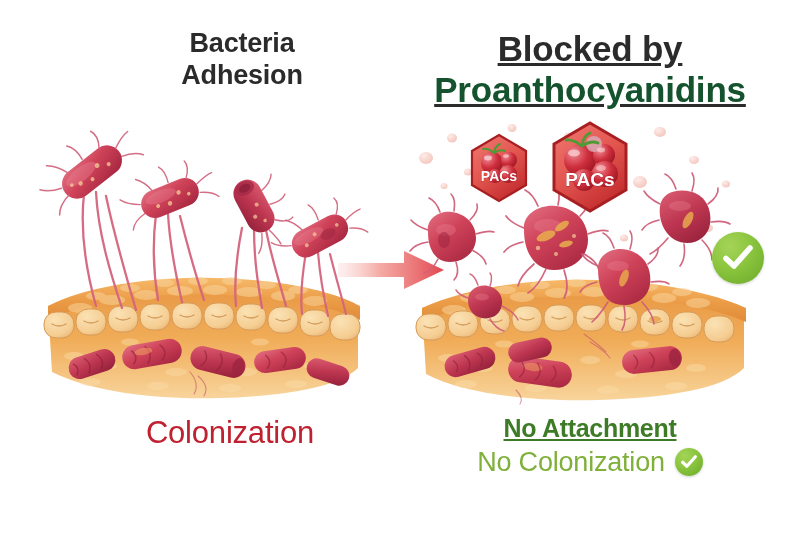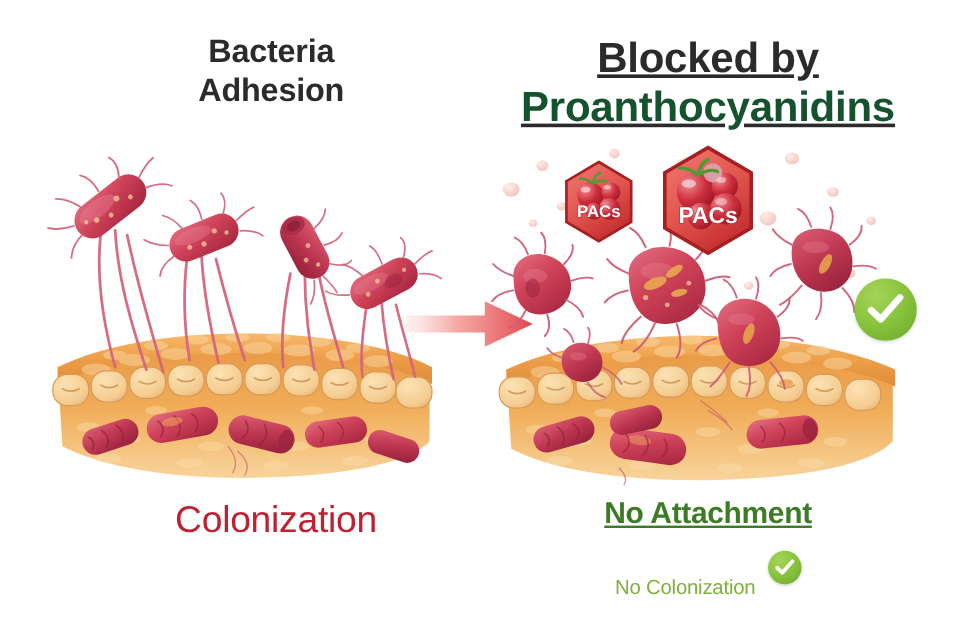--- a/index.html
+++ b/index.html
@@ -20,21 +20,21 @@
 
   
   .panel-title {
     position: absolute;
     text-align: center;
     line-height: 1.18;
     font-weight: bold;
     letter-spacing: -0.2px;
   }
   #title-left {
-    left: 56px; top: 28px; width: 340px;
+    left: 72px; top: 28px; width: 340px;
     font-size: 27px;
     color: #2b2b2b;
   }
   #title-right {
     left: 420px; top: 28px; width: 340px;
     font-size: 35px;
     color: #2b2b2b;
     text-decoration: underline;
   }
   .title-line2-green {
@@ -65,24 +65,23 @@
     letter-spacing: -0.3px;
     text-decoration: underline;
   }
   #caption-right .line-b-wrap {
     display: inline-flex;
     align-items: center;
     gap: 10px;
     margin-top: 2px;
   }
   #caption-right .line-b {
-    font-size: 17px;
+    font-size: 27px;
     color: #7fb03a;
     letter-spacing: -0.2px;
-    margin-top: 34px;
   }
 
   
   .check-badge {
     border-radius: 50%;
     background: radial-gradient(circle at 34% 28%, #a5d358 0%, #8cc63f 42%, #6ba82a 100%);
     box-shadow: 0 1px 3px rgba(0,0,0,0.18);
     display: flex;
     align-items: center;
     justify-content: center;

